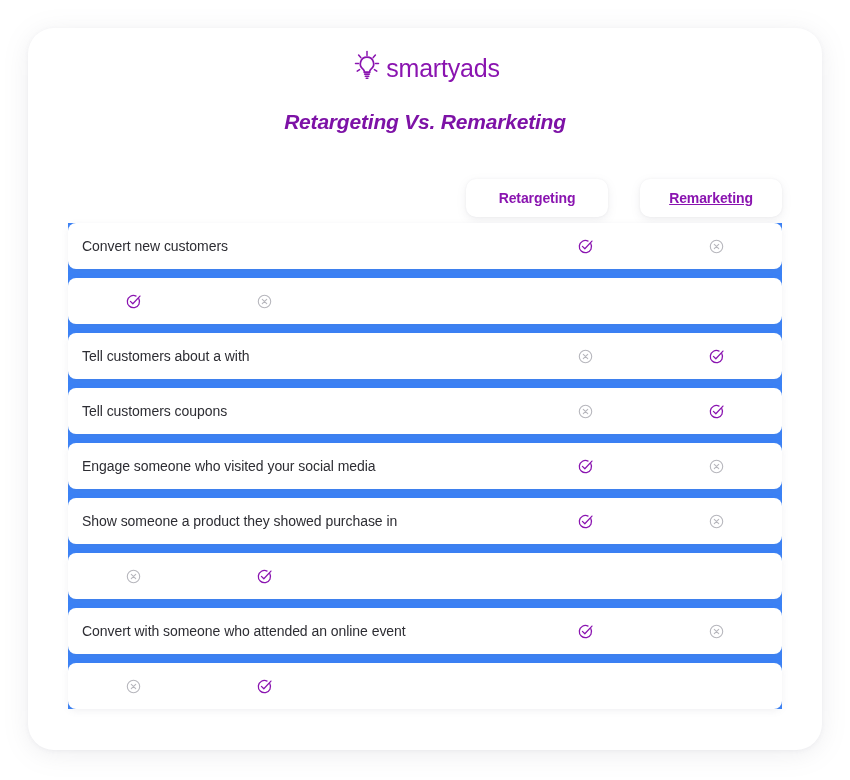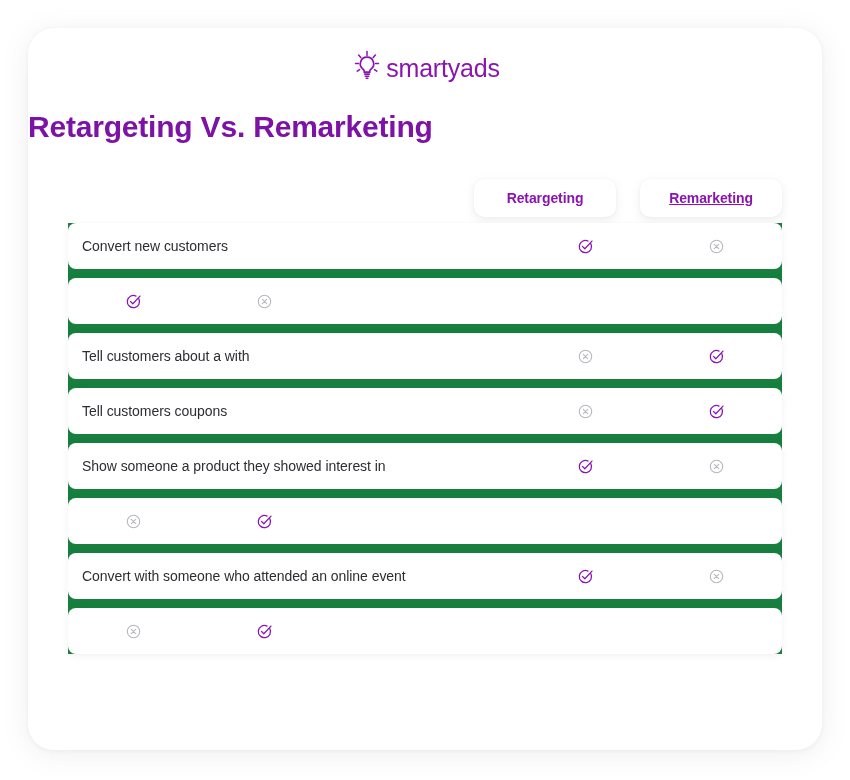--- a/index.html
+++ b/index.html
@@ -57,41 +57,43 @@
     line-height: 1;
     padding-bottom: 1px;
   }
 
   
   .page-title {
     position: absolute;
     left: 0;
     top: 82px;
     width: 794px;
-    font-size: 30px;
+    text-align: center;
+    font-size: 21px;
     font-weight: bold;
     color: #7d12a6;
     letter-spacing: -0.2px;
+    font-style: italic;
   }
 
   
   .table {
     position: absolute;
     left: 40px;
     top: 144px;
     width: 714px;
   }
 
   
   .header-row {
     display: flex;
     align-items: flex-end;
     height: 45px;
     padding-left: 66px;
-    gap: 16px;
+    gap: 24px;
   }
   .header-spacer { flex: 1 1 auto; }
   .header-pill {
     width: 142px;
     height: 38px;
     background: #ffffff;
     border-radius: 10px;
     box-shadow: 0 3px 10px rgba(120,120,140,0.13),
                 0 0 2px rgba(120,120,140,0.10);
     display: flex;
@@ -100,21 +102,21 @@
     font-size: 14px;
     font-weight: bold;
     color: #8a14b0;
     letter-spacing: -0.1px;
   }
   .header-pill + .header-pill { margin-left: 8px; text-decoration: underline; }
 
   
   .rows {
     margin-top: 6px;
-    background: #15803d;
+    background: #3b82f6;
     padding: 0;
   }
   .row {
     display: flex;
     align-items: center;
     height: 46px;
     background: #ffffff;
     border-radius: 8px;
     box-shadow: 0 2px 7px rgba(120,120,140,0.10);
     margin-bottom: 9px;
@@ -248,21 +250,40 @@
             <div class="row-cell">
               <span style="display: block; line-height: 0;">
                 <svg viewBox="0 0 20 20" class="mark">
                   <path d="M16.2 6.6 a7.2 7.2 0 1 1 -3.2 -3.0" fill="none" stroke="#8a14b0" stroke-width="1.5" stroke-linecap="round"></path>
                   <path d="M6.4 9.8 L9.2 12.6 L17.6 3.6" fill="none" stroke="#8a14b0" stroke-width="1.5" stroke-linecap="round" stroke-linejoin="round"></path>
                 </svg>
               </span>
             </div>
           </div>
           <div class="row">
-            <div class="row-label">Show someone a product they showed interest in</div>
+            <div class="row-label">Engage someone who visited your social media</div>
+            <div class="row-cell">
+              <span style="display: block; line-height: 0;">
+                <svg viewBox="0 0 20 20" class="mark">
+                  <path d="M16.2 6.6 a7.2 7.2 0 1 1 -3.2 -3.0" fill="none" stroke="#8a14b0" stroke-width="1.5" stroke-linecap="round"></path>
+                  <path d="M6.4 9.8 L9.2 12.6 L17.6 3.6" fill="none" stroke="#8a14b0" stroke-width="1.5" stroke-linecap="round" stroke-linejoin="round"></path>
+                </svg>
+              </span>
+            </div>
+            <div class="row-cell">
+              <span style="display: block; line-height: 0;">
+                <svg viewBox="0 0 20 20" class="mark">
+                  <circle cx="10" cy="10" r="7.3" fill="none" stroke="#b7b7bd" stroke-width="1.3"></circle>
+                  <path d="M7.4 7.4 L12.6 12.6 M12.6 7.4 L7.4 12.6" fill="none" stroke="#b7b7bd" stroke-width="1.3" stroke-linecap="round"></path>
+                </svg>
+              </span>
+            </div>
+          </div>
+          <div class="row">
+            <div class="row-label">Show someone a product they showed purchase in</div>
             <div class="row-cell">
               <span style="display: block; line-height: 0;">
                 <svg viewBox="0 0 20 20" class="mark">
                   <path d="M16.2 6.6 a7.2 7.2 0 1 1 -3.2 -3.0" fill="none" stroke="#8a14b0" stroke-width="1.5" stroke-linecap="round"></path>
                   <path d="M6.4 9.8 L9.2 12.6 L17.6 3.6" fill="none" stroke="#8a14b0" stroke-width="1.5" stroke-linecap="round" stroke-linejoin="round"></path>
                 </svg>
               </span>
             </div>
             <div class="row-cell">
               <span style="display: block; line-height: 0;">

